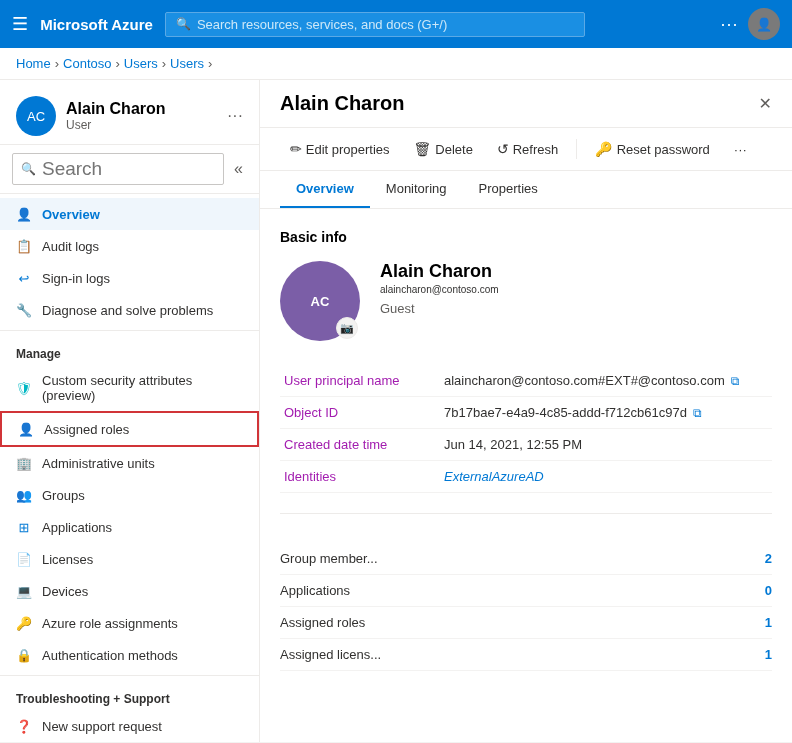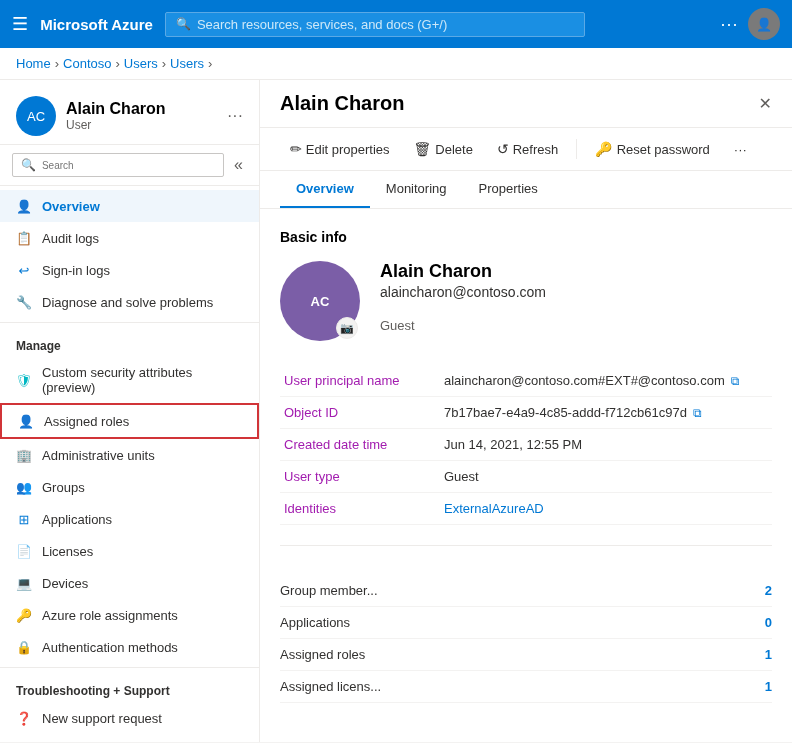--- a/index.html
+++ b/index.html
@@ -69,21 +69,21 @@
     .sidebar-search {
       display: flex; align-items: center; gap: 6px;
       padding: 8px 12px; border-bottom: 1px solid #edebe9;
     }
     .sidebar-search-box {
       display: flex; align-items: center; gap: 6px;
       border: 1px solid #c8c6c4; border-radius: 2px;
       padding: 4px 8px; flex: 1;
     }
     .sidebar-search-box input {
-      border: none; outline: none; font-size: 10px; color: #323130; width: 100%;
+      border: none; outline: none; font-size: 19px; color: #323130; width: 100%;
     }
     .sidebar-search-icon { color: #605e5c; font-size: 12px; }
     .sidebar-collapse { color: #605e5c; cursor: pointer; font-size: 16px; padding: 0 4px; }
 
     
     .sidebar-nav { padding: 4px 0; }
     .sidebar-section-label {
       padding: 12px 16px 4px 16px; font-size: 12px; font-weight: 600; color: #323130;
     }
     .sidebar-divider { border-top: 1px solid #edebe9; margin: 4px 0; }
@@ -155,30 +155,30 @@
     }
     .profile-avatar-edit {
       position: absolute; bottom: 2px; right: 2px;
       width: 22px; height: 22px; border-radius: 50%;
       background: #f3f2f1; border: 1px solid #edebe9;
       display: flex; align-items: center; justify-content: center;
       cursor: pointer; font-size: 11px; color: #605e5c;
     }
     .profile-info { flex: 1; }
     .profile-name { font-size: 18px; font-weight: 600; margin-bottom: 2px; }
-    .profile-email { font-size: 14px; color: #323130; margin-bottom: 18px; }
+    .profile-email { font-size: 10px; color: #323130; margin-bottom: 6px; }
     .profile-role { font-size: 13px; color: #605e5c; }
 
     
     .props-table { width: 100%; border-collapse: collapse; margin-bottom: 20px; }
     .props-table tr { border-bottom: 1px solid #f3f2f1; }
     .props-table td { padding: 8px 4px; vertical-align: top; }
     .props-table td:first-child { color: #a21caf; width: 160px; white-space: nowrap; }
     .props-table td:last-child { color: #323130; display: flex; align-items: flex-end; gap: 6px; }
-    .props-link { color: #0078d4; text-decoration: none; cursor: pointer; }
+    .props-link { color: #0078d4; text-decoration: none; cursor: pointer; font-style: italic; }
     .copy-icon { color: #0078d4; cursor: pointer; font-size: 12px; }
 
     
     .stats-section { border-top: 1px solid #edebe9; padding-top: 29px; }
     .stat-row {
       display: flex; align-items: center;
       padding: 8px 0; border-bottom: 1px solid #f3f2f1;
     }
     .stat-label { color: #323130; flex: 1; }
     .stat-count { color: #0078d4; font-weight: 600; min-width: 20px; text-align: right; cursor: pointer; }
@@ -373,26 +373,20 @@
             <span class="copy-icon">⧉</span>
           </td>
         </tr>
         <tr>
           <td>Created date time</td>
           <td style="display:flex;">
             <span>Jun 14, 2021, 12:55 PM</span>
           </td>
         </tr>
         <tr>
-          <td>User type</td>
-          <td style="display:flex;">
-            <span>Guest</span>
-          </td>
-        </tr>
-        <tr>
           <td>Identities</td>
           <td style="display:flex;">
             <a class="props-link">ExternalAzureAD</a>
           </td>
         </tr>
       </tbody>
         </table>
 
       <div class="stats-section">
         <div class="stat-row">

